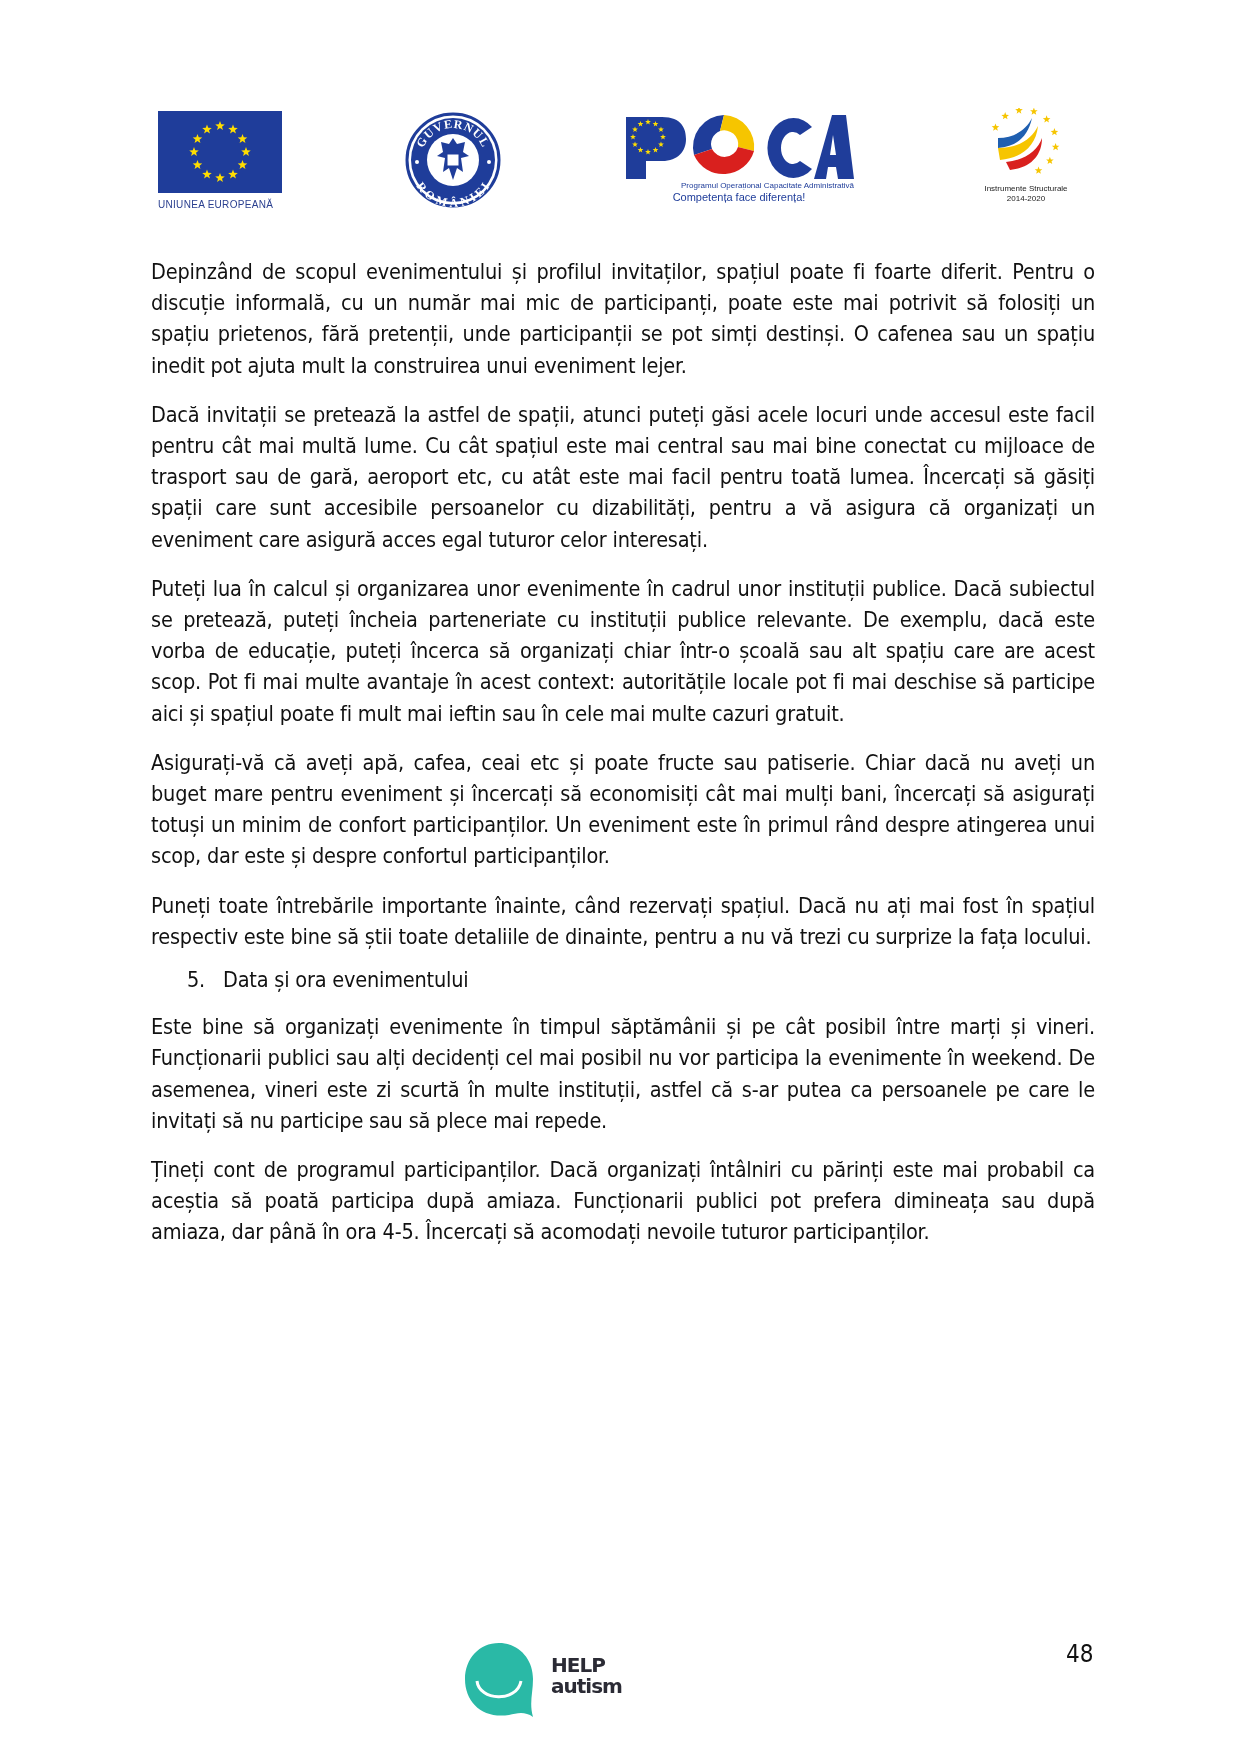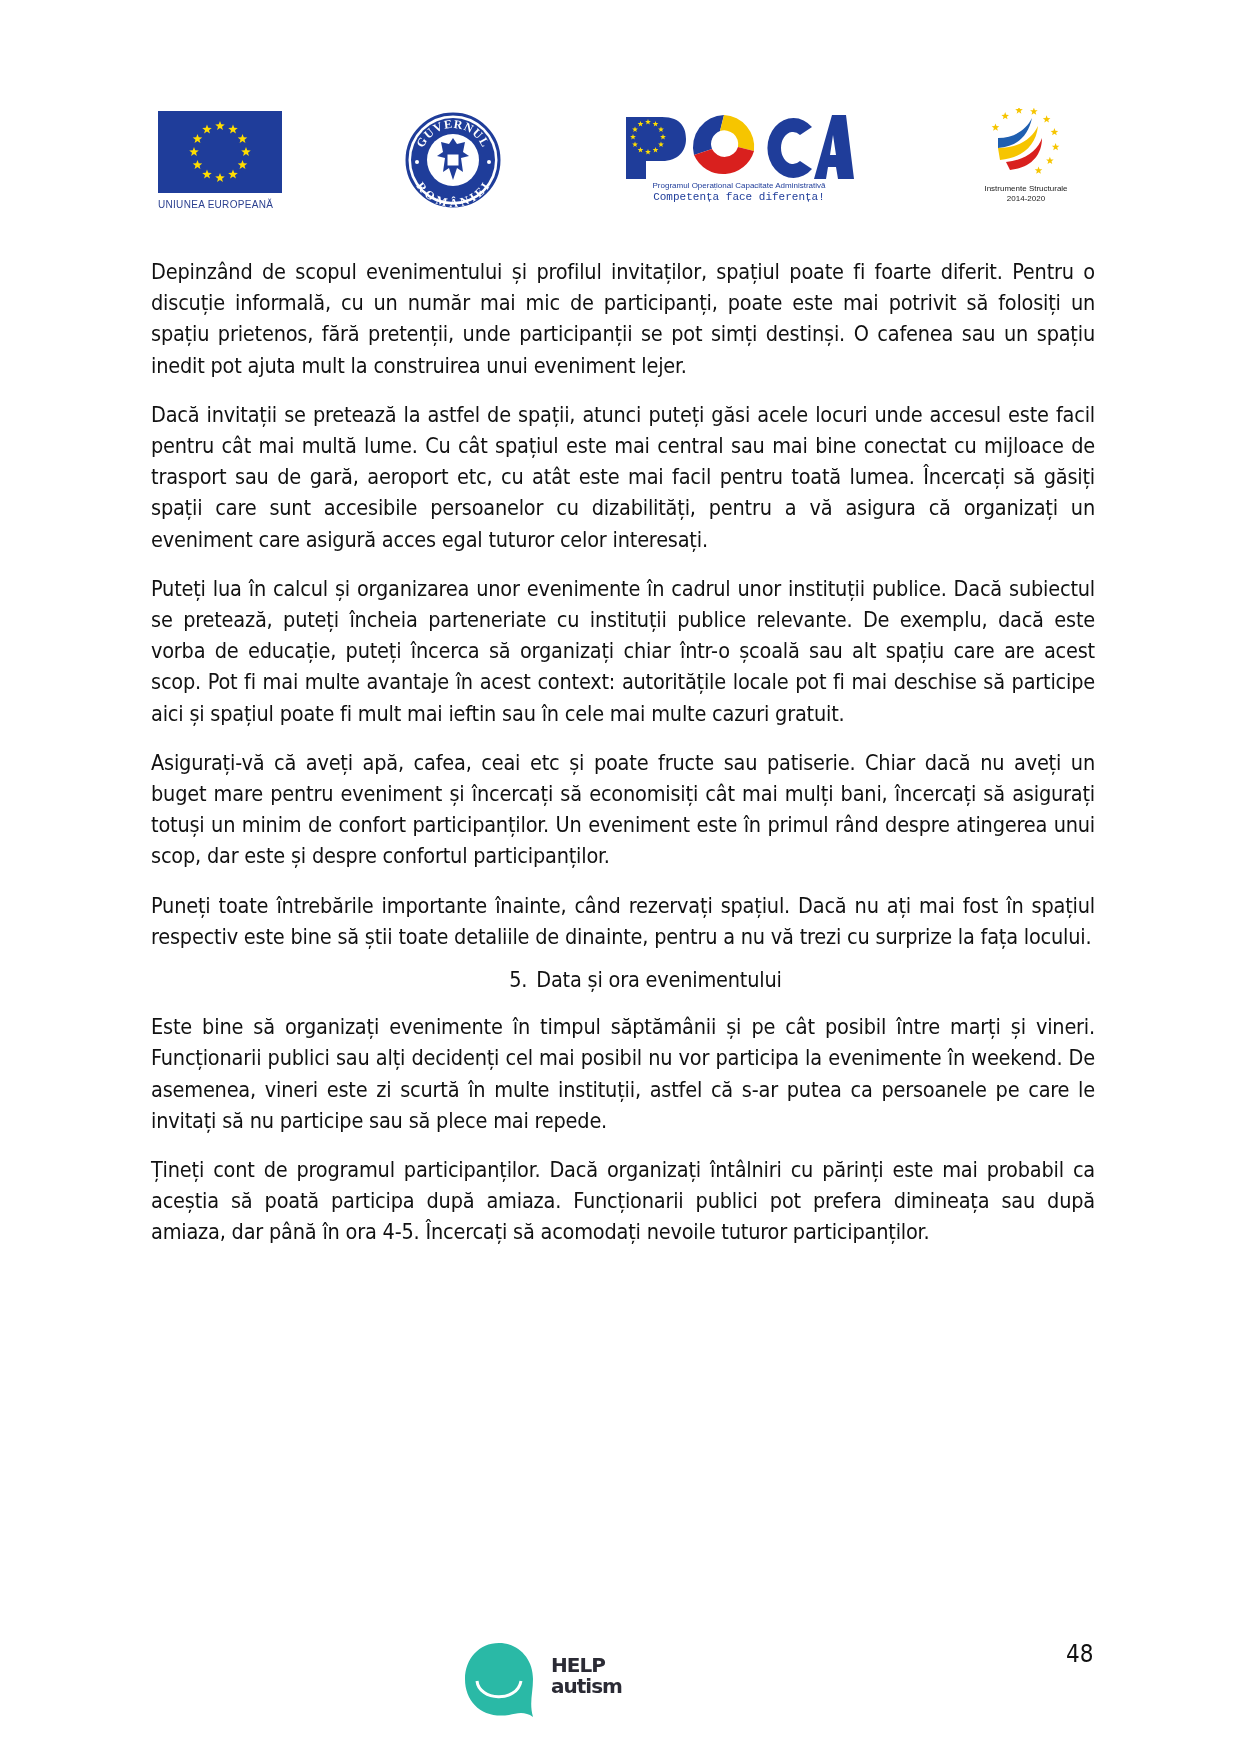--- a/index.html
+++ b/index.html
@@ -6,33 +6,33 @@
   body { width: 1240px; height: 1754px; position: relative; overflow: hidden;
          font-family: "DejaVu Sans Condensed", "DejaVu Sans", sans-serif; color: #111; }
   .logo { position: absolute; }
   #eu-logo { left: 158px; top: 111px; width: 124px; height: 100px; }
   #eu-flag { width: 124px; height: 82px; background: #1f3d9a; position: relative; }
   #eu-flag svg { position: absolute; left: 0; top: 0; }
   #eu-label { font-family: "Liberation Sans", sans-serif; font-size: 10px; color: #2a3f8f;
               letter-spacing: 0.3px; margin-top: 6px; white-space: nowrap; }
   #gov-logo { left: 405px; top: 112px; width: 96px; height: 96px; }
   #poca-logo { left: 624px; top: 113px; width: 230px; height: 92px; }
-  #poca-sub { position: absolute; left: 0; top: 68px; width: 230px; text-align: center;
+  #poca-sub { position: absolute; left: 0; top: 68px; width: 230px; text-align: right;
               font-family: "Liberation Sans", sans-serif; font-size: 8px; color: #1f3d9a; white-space: nowrap; }
   #poca-tag { position: absolute; left: 0; top: 78px; width: 230px; text-align: center;
-              font-family: Liberation Mono, monospace; font-size: 11px; color: #1f3d9a; white-space: nowrap; }
+              font-family: Liberation Sans, sans-serif; font-size: 11px; color: #1f3d9a; white-space: nowrap; }
   #is-logo { left: 968px; top: 108px; width: 116px; height: 100px; }
   #is-label { position: absolute; left: 0; top: 76px; width: 116px; text-align: center;
               font-family: "Liberation Sans", sans-serif; font-size: 8px; color: #222; line-height: 10px; }
 
   #content { position: absolute; left: 151px; top: 242px; width: 944px;
              font-size: 21.5px; line-height: 31.2px; letter-spacing: -0.2px; }
   #content p { margin: 14px 0 18px 0; text-align: justify; }
   #content p.last { margin-bottom: 0; }
-  .heading { margin: 0 0 16px 0; padding-left: 36px; text-align: center; }
+  .heading { margin: 0 0 16px 0; padding-left: 36px; }
   .heading .num { display: inline-block; width: 36px; }
 
   #footer-logo { position: absolute; left: 463px; top: 1641px; width: 180px; height: 80px; }
   #footer-logo .brand { position: absolute; left: 88px; top: 14px; font-family: "DejaVu Sans", sans-serif;
                         font-weight: bold; color: #2b2b35; font-size: 20px; line-height: 21px; letter-spacing: -1px; }
   #page-number { position: absolute; left: 1066px; top: 1640px; font-size: 24px; color: #111; }
 </style>
 </head>
 <body>
 

